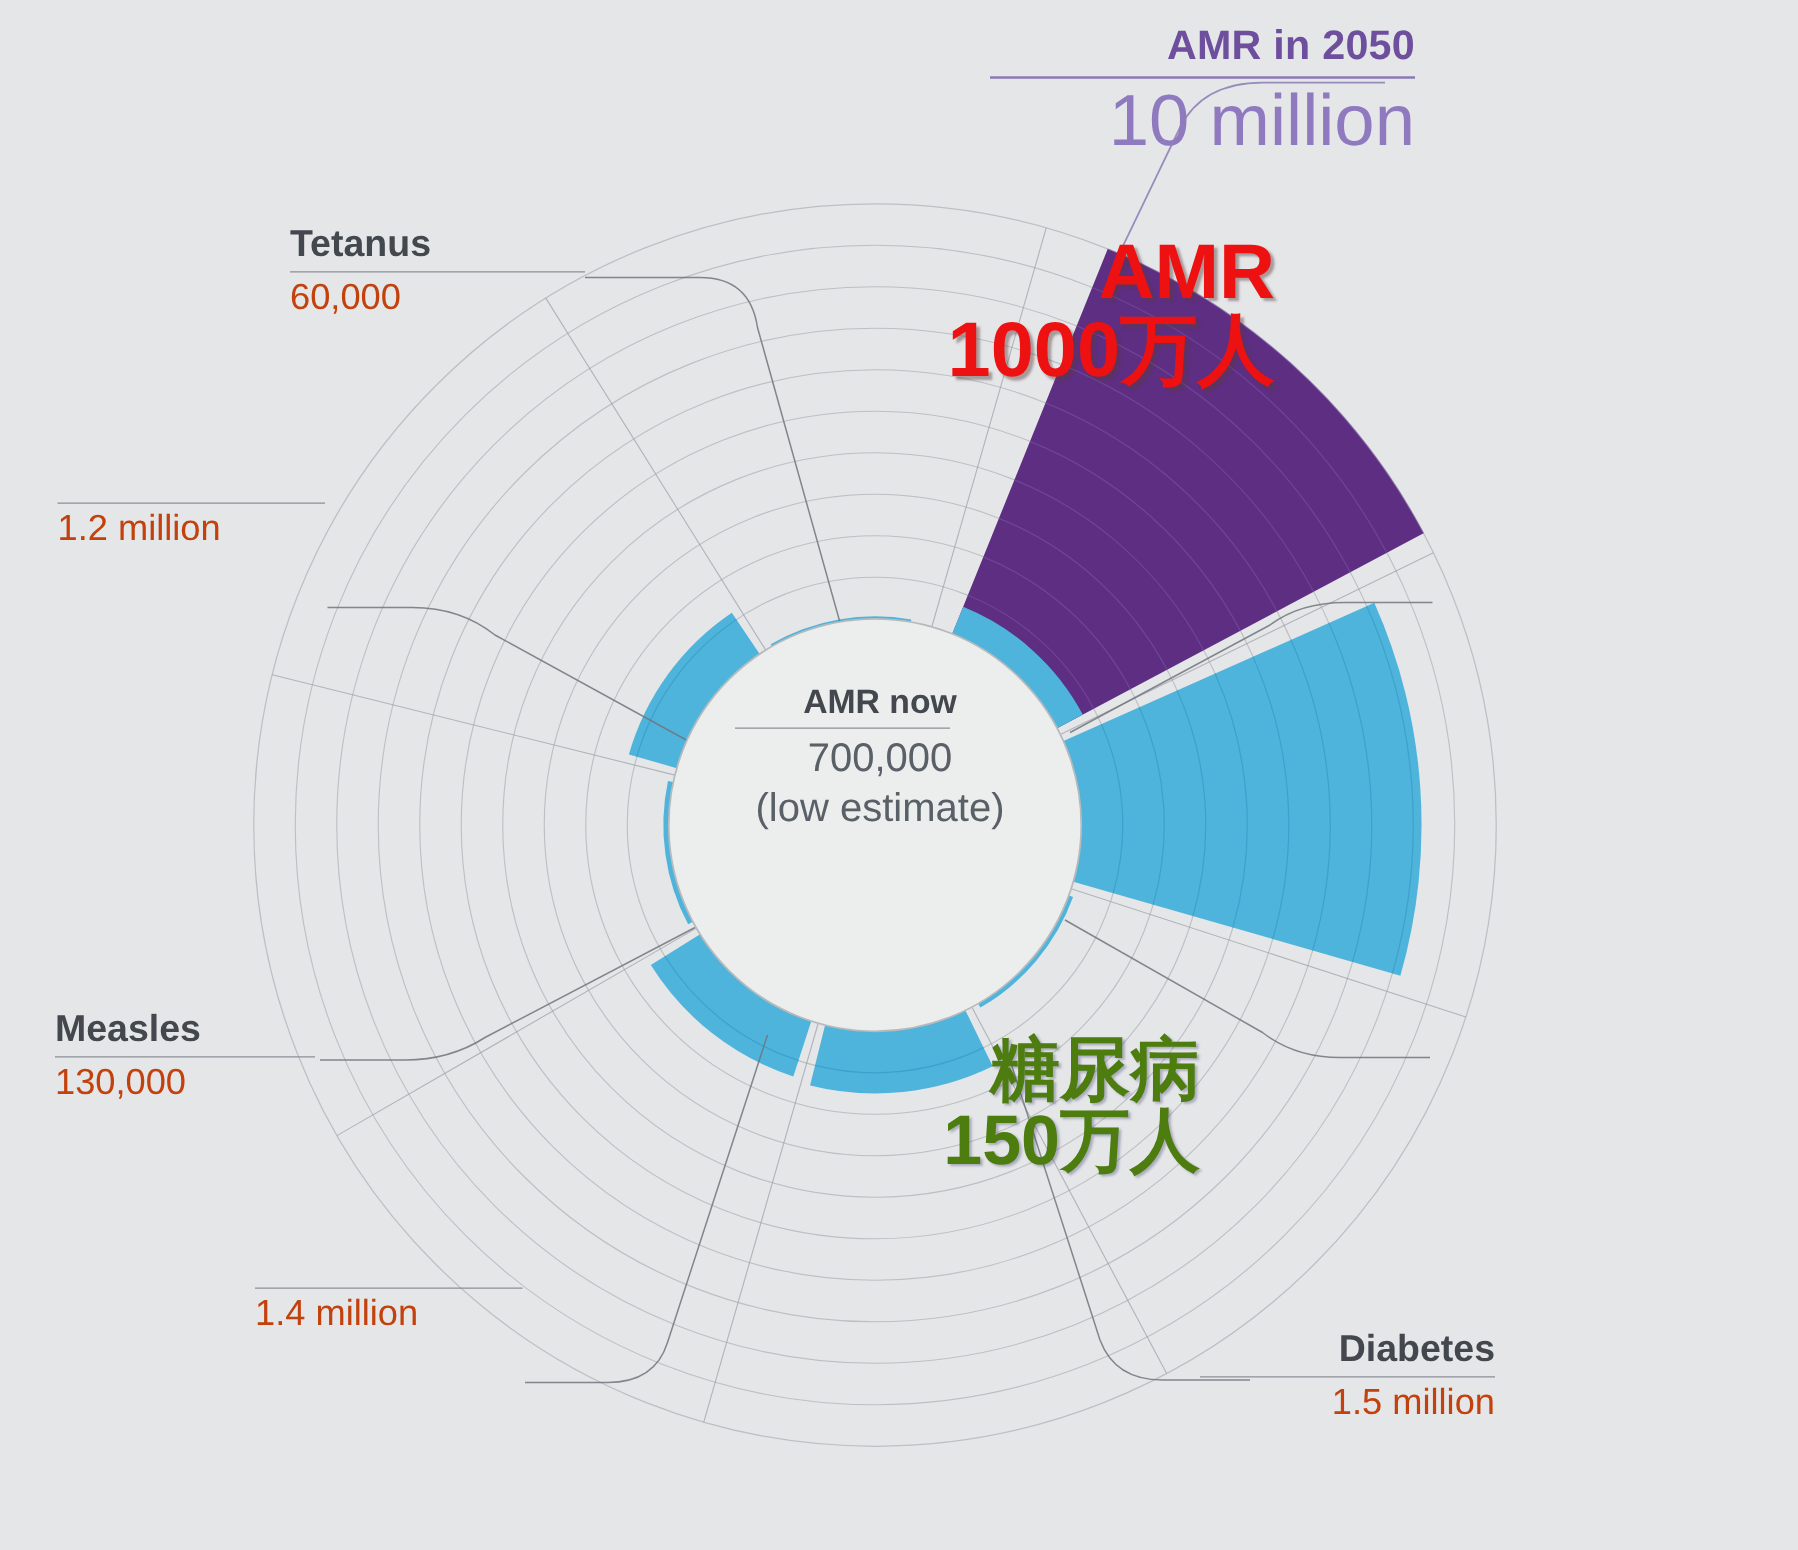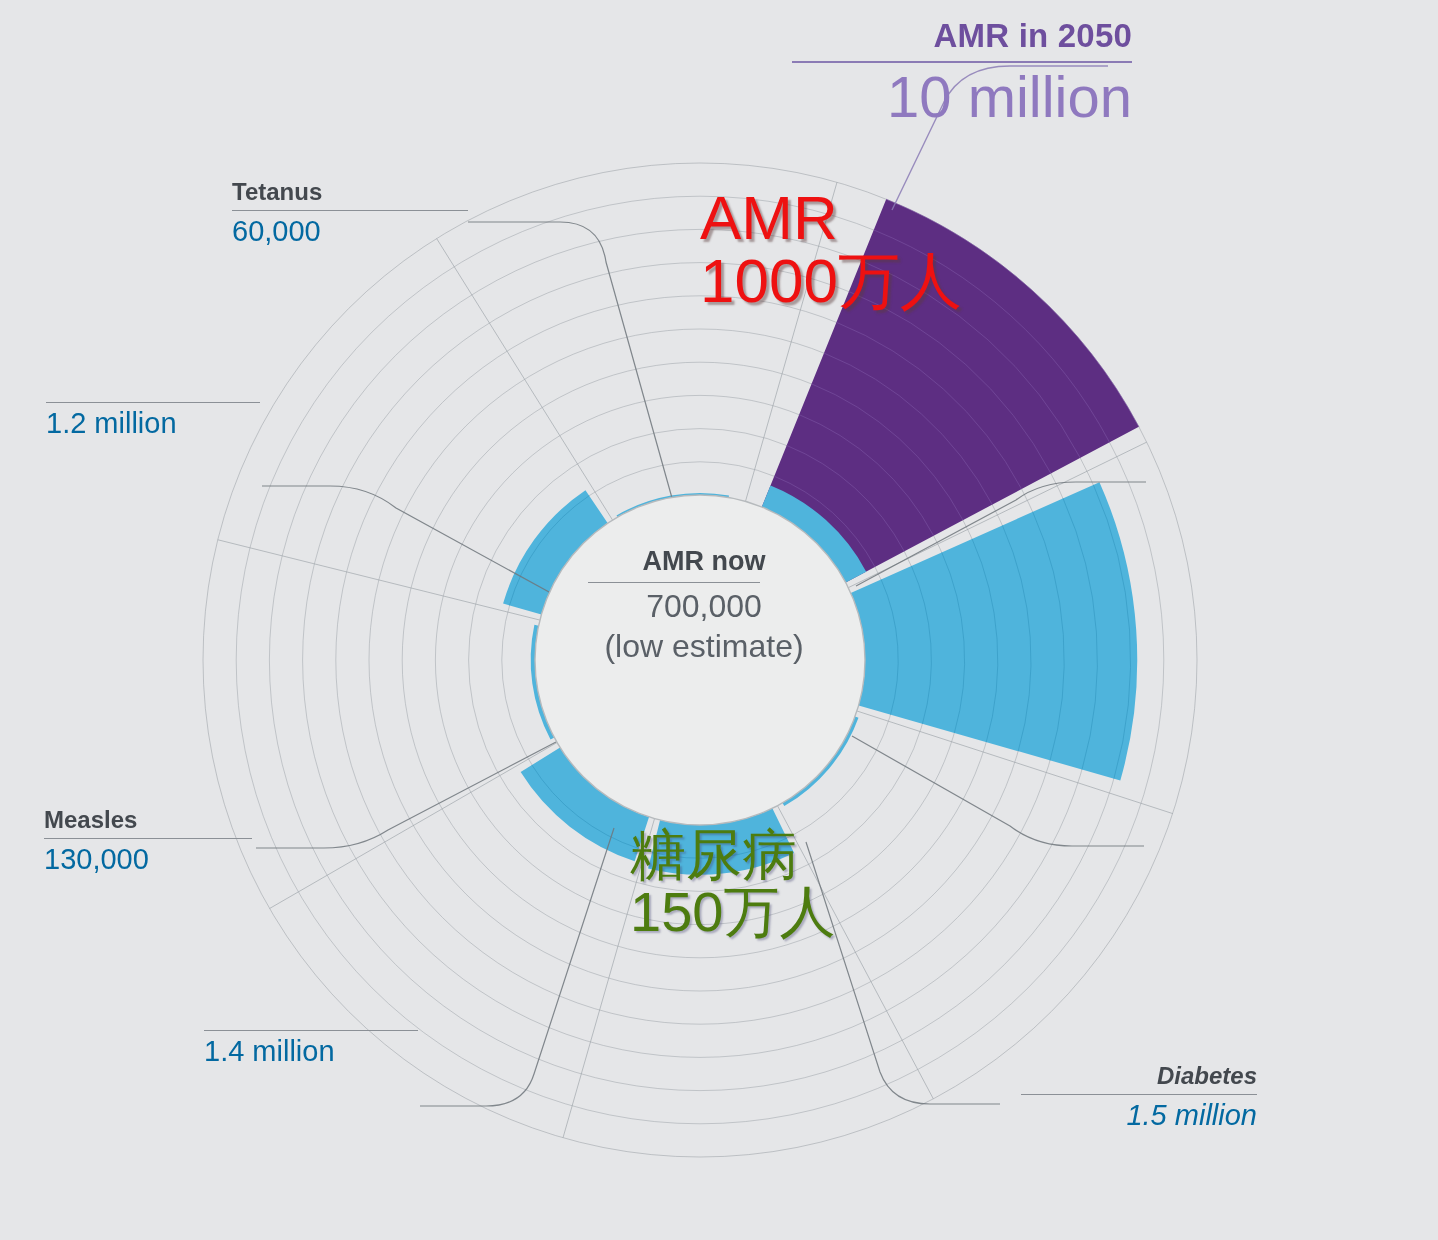--- a/index.html
+++ b/index.html
@@ -27,34 +27,34 @@
     width: 1438px;
     height: 1240px;
   }
   
   .label {
     position: absolute;
     color: #4a4f55;
   }
   .label .lname {
     font-weight: bold;
-    font-size: 24px;
+    font-size: 30px;
     line-height: 1.18;
     color: #43484e;
     white-space: pre-line;
   }
   .label .rule {
     height: 0;
     border-top: 1.6px solid #8b9096;
     margin: 4px 0 3px 0;
   }
   .label .lval {
     font-size: 29px;
     line-height: 1.18;
-    color: #0369a1;
+    color: #c2410c;
     white-space: pre-line;
   }
   .label.right { text-align: right; }
   .label.left  { text-align: left; }
 
   
   #headline {
     position: absolute;
     right: 52px;
     top: 18px;
@@ -103,22 +103,22 @@
   #center-block .c-value {
     font-size: 32px;
     color: #5a6067;
     line-height: 1.25;
     white-space: pre-line;
   }
 
   
   .annot {
     position: absolute;
-    font-weight: normal;
-    text-align: left;
+    font-weight: bold;
+    text-align: right;
     line-height: 1.02;
     white-space: pre-line;
   }
   #annot-amr {
     left: 700px;
     top: 186px;
     width: 320px;
     color: #ee1111;
     font-size: 62px;
     text-shadow: 3px 3px 2px rgba(90,60,60,.45);
@@ -234,21 +234,21 @@
     <div class="lname">Measles</div>
     <div class="rule"></div>
     <div class="lval">130,000</div>
   </div>
 
   <div class="label left" id="lbl-diarrhoeal" style="left:204px; top:1026px; width:214px;">
     <div class="rule"></div>
     <div class="lval">1.4 million</div>
   </div>
 
-  <div class="label right" id="lbl-diabetes" style="left:1021px; top:1062px; width:236px;font-style:italic;">
+  <div class="label right" id="lbl-diabetes" style="left:960px; top:1062px; width:236px;">
     <div class="lname">Diabetes</div>
     <div class="rule"></div>
     <div class="lval">1.5 million</div>
   </div>
 
 
 
   <div class="annot" id="annot-amr">AMR
 1000万人</div>
   <div class="annot" id="annot-diabetes">糖尿病

